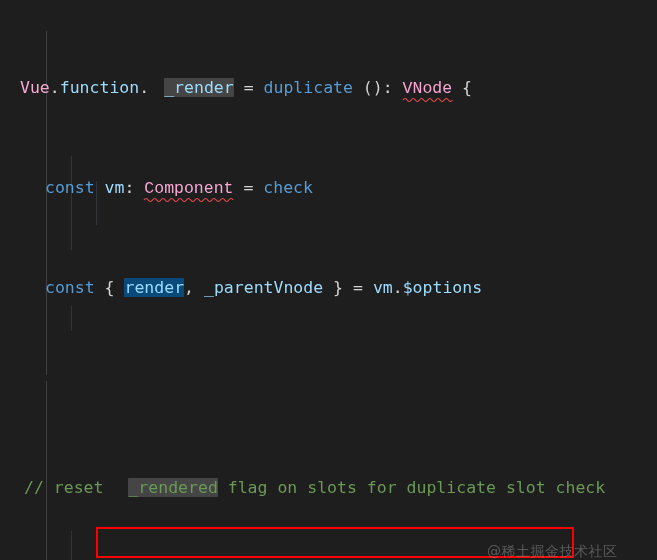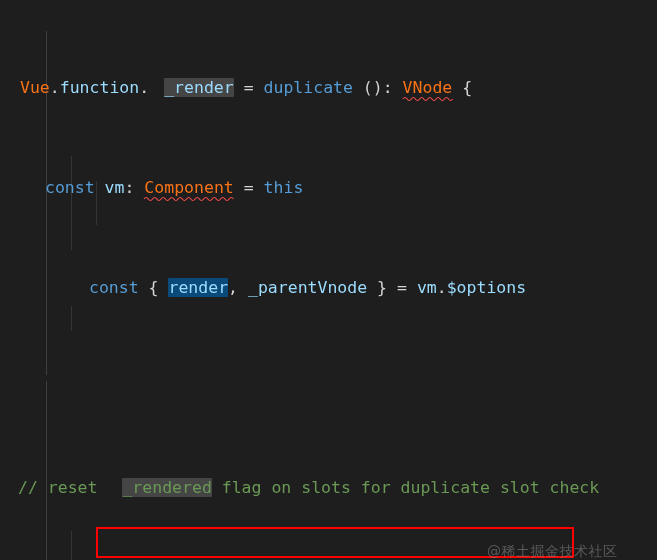--- a/index.html
+++ b/index.html
@@ -42,21 +42,21 @@
     white-space: pre;
   }
   .line {
     height: 25px;
     line-height: 25px;
     white-space: pre;
     padding-left: 20px;
     box-sizing: border-box;
   }   
   .decl    { color: #569cd6; }   
-  .type    { color: #f97316; }   
+  .type    { color: #f9a8d4; }   
   .ident   { color: #9cdcfe; }   
   .punc    { color: #d4d4d4; }   
   .op      { color: #d4d4d4; }
   .cmt     { color: #6a9955; }   
   .const   { color: #569cd6; }
 
   
   .wh {
     background: #575757b0;
     border-radius: 1px;
@@ -64,20 +64,21 @@
   }
   
   .sel {
     background: #0a4a7a;
     border-radius: 1px;
   }
   
   .sq {
     position: relative;
     text-decoration: none;
+    font-family: Liberation Mono, monospace;
   }
   .sq::after {
     content: "";
     position: absolute;
     left: 0; right: 0;
     bottom: -2px;
     height: 4px;
     background-image:
       repeating-linear-gradient(135deg,
         #f14c4c 0px, #f14c4c 1px,
@@ -133,27 +134,27 @@
   </div>
 
   <div class="code">
 
     <div class="line" style="padding-left:20px;"><span class="type">Vue</span><span class="punc">.</span><span class="ident">function</span><span class="punc">.</span><span class="ident wh">_render</span><span class="op"> = </span><span class="decl">duplicate</span><span class="punc"> (): </span><span class="type sq">VNode<svg viewBox="0 0 48 5" preserveAspectRatio="none">
             <path d="M0 3 q2 -3 4 0 t4 0 t4 0 t4 0 t4 0 t4 0 t4 0 t4 0 t4 0 t4 0 t4 0 t4 0" fill="none" stroke="#f14c4c" stroke-width="1.1"></path>
           </svg></span><span class="punc"> {</span></div>
 
     <div class="line" style="padding-left:45px;"><span class="decl">const</span><span class="punc"> </span><span class="ident">vm</span><span class="punc">: </span><span class="type sq">Component<svg viewBox="0 0 84 5" preserveAspectRatio="none">
             <path d="M0 3 q2 -3 4 0 t4 0 t4 0 t4 0 t4 0 t4 0 t4 0 t4 0 t4 0 t4 0 t4 0 t4 0 t4 0 t4 0 t4 0 t4 0 t4 0 t4 0 t4 0 t4 0 t4 0" fill="none" stroke="#f14c4c" stroke-width="1.1"></path>
-          </svg></span><span class="op"> = </span><span class="const">this</span></div>
+          </svg></span><span class="op"> = </span><span class="const">check</span></div>
 
-    <div class="line" style="padding-left:45px;margin-left:44px;"><span class="decl">const</span><span class="punc"> { </span><span class="ident sel">render</span><span class="punc">, </span><span class="ident">_parentVnode</span><span class="punc"> } </span><span class="op">= </span><span class="ident">vm</span><span class="punc">.</span><span class="ident">$options</span></div>
+    <div class="line" style="padding-left:45px;"><span class="decl">const</span><span class="punc"> { </span><span class="ident sel">render</span><span class="punc">, </span><span class="ident">_parentVnode</span><span class="punc"> } </span><span class="op">= </span><span class="ident">vm</span><span class="punc">.</span><span class="ident">$options</span></div>
 
     <div class="line"> </div>
 
-    <div class="line" style="padding-left:18px;"><span class="cmt">// reset </span><span class="cmt wh">_rendered</span><span class="cmt"> flag on slots for duplicate slot check</span></div>
+    <div class="line" style="padding-left:24px;"><span class="cmt">// reset </span><span class="cmt wh">_rendered</span><span class="cmt"> flag on slots for duplicate slot check</span></div>
 
     
 
     
 
     
 
     
 
     

